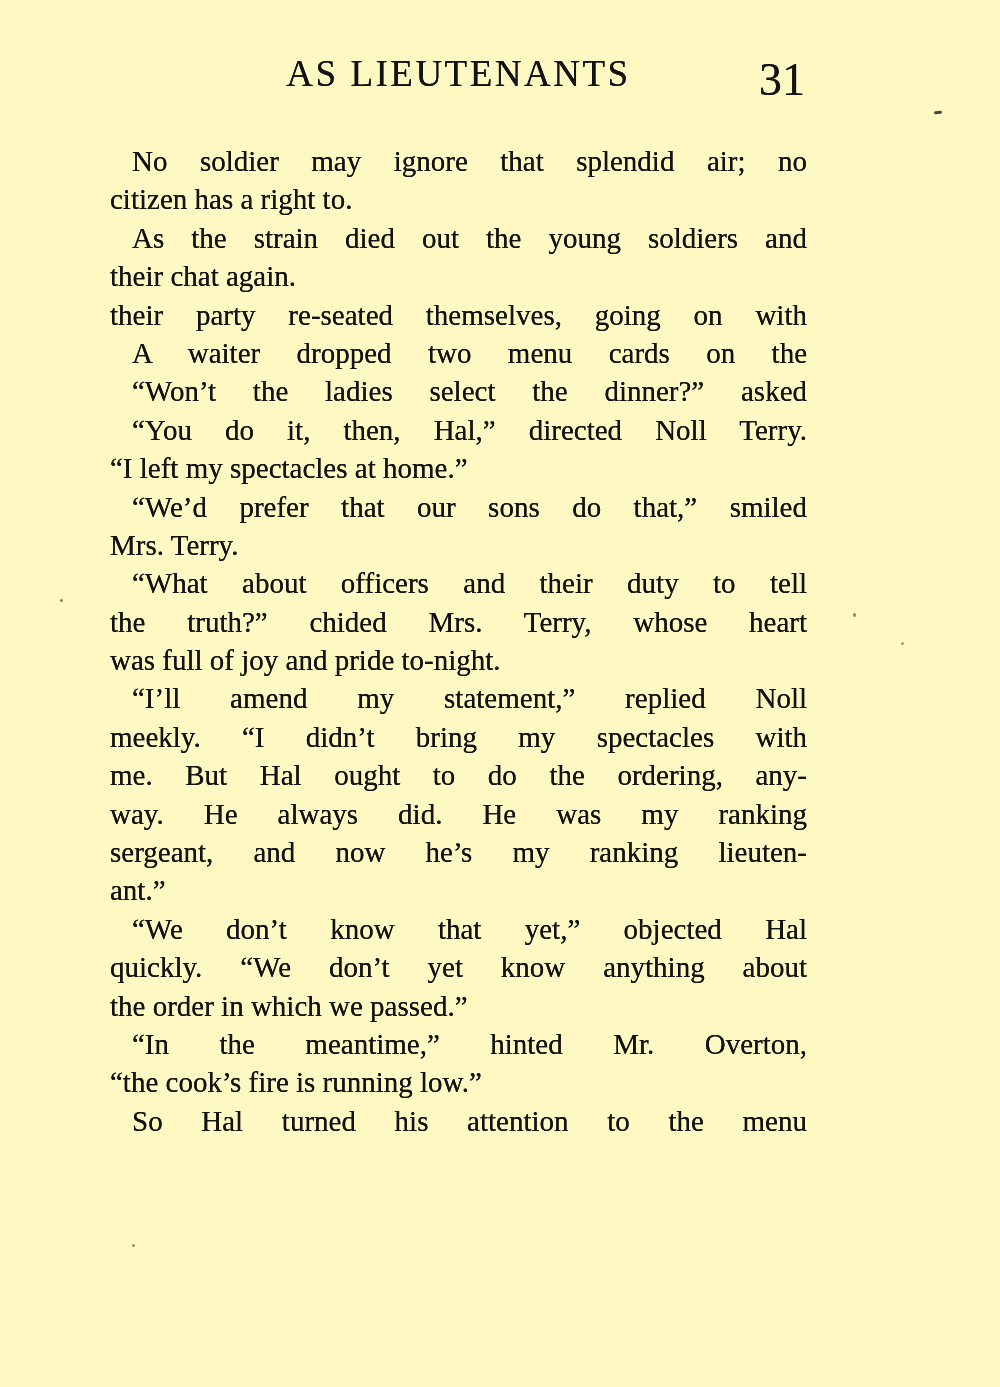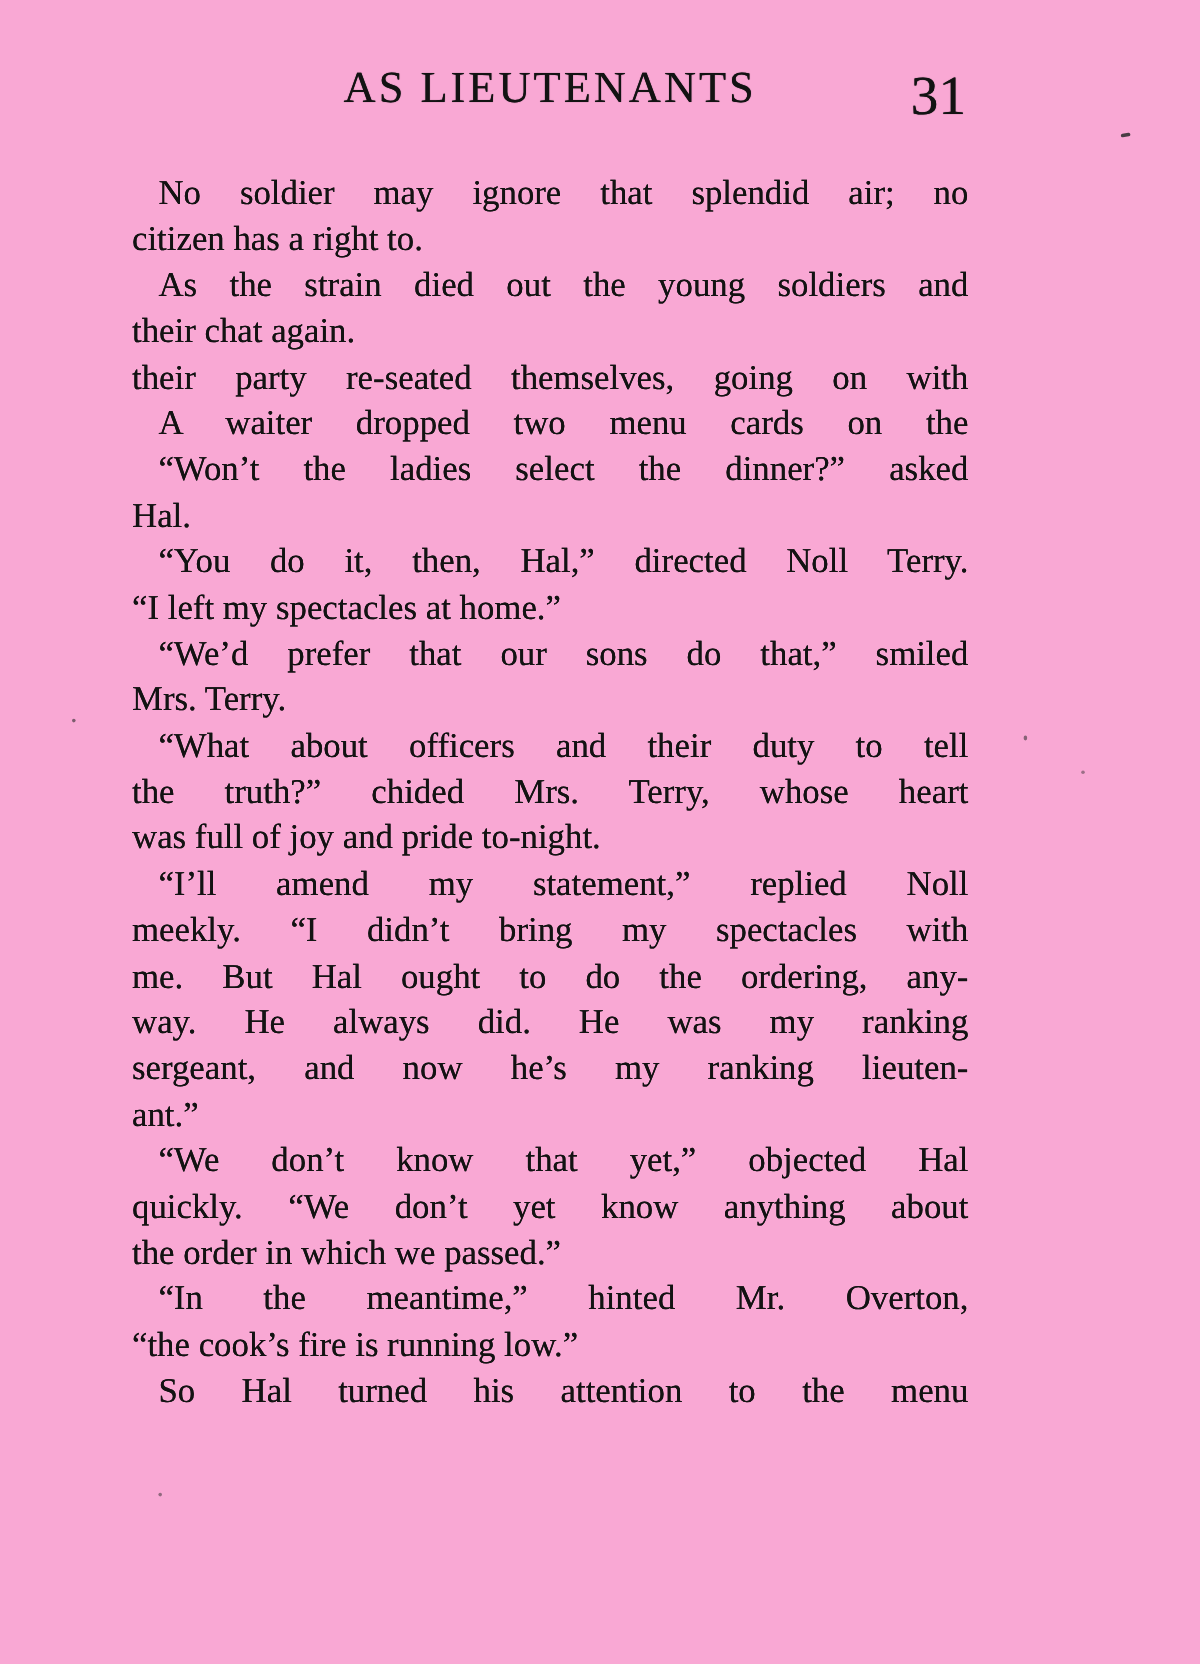--- a/index.html
+++ b/index.html
@@ -66,21 +66,21 @@
   }
   .speck.s1 { left: 934px; top: 111px; width: 8px; height: 3px; border-radius: 2px; transform: rotate(-8deg); opacity: .85; }
   .speck.s2 { left: 60px;  top: 599px; width: 3px; height: 3px; opacity: .6; }
   .speck.s3 { left: 853px; top: 613px; width: 3px; height: 4px; opacity: .55; }
   .speck.s4 { left: 901px; top: 642px; width: 3px; height: 3px; opacity: .45; }
   .speck.s5 { left: 132px; top: 1244px; width: 3px; height: 3px; opacity: .5; }
 </style>
 </head>
 <body>
 
-<div class="page" style="background: #f9a8d4; color: rgb(19, 19, 19);">
+<div class="page" style="background: #fef9c3; color: rgb(19, 19, 19);">
 
   <div class="running-head">
     <span class="head-title">AS LIEUTENANTS</span>
     <span class="page-number">31</span>
   </div>
 
   <div class="text-block" id="text-block">
       <div class="paragraph">
         <div class="line first">No soldier may ignore that splendid air; no</div>
         <div class="line last">citizen has a right to.</div>
@@ -88,21 +88,20 @@
       <div class="paragraph">
         <div class="line first">As the strain died out the young soldiers and</div>
         <div class="line last">their chat again.</div>
         <div class="line">their party re-seated themselves, going on with</div>
       </div>
       <div class="paragraph">
         <div class="line first">A waiter dropped two menu cards on the</div>
       </div>
       <div class="paragraph">
         <div class="line first">“Won’t the ladies select the dinner?” asked</div>
-        <div class="line last">Hal.</div>
       </div>
       <div class="paragraph">
         <div class="line first">“You do it, then, Hal,” directed Noll Terry.</div>
         <div class="line last">“I left my spectacles at home.”</div>
       </div>
       <div class="paragraph">
         <div class="line first">“We’d prefer that our sons do that,” smiled</div>
         <div class="line last">Mrs. Terry.</div>
       </div>
       <div class="paragraph">

